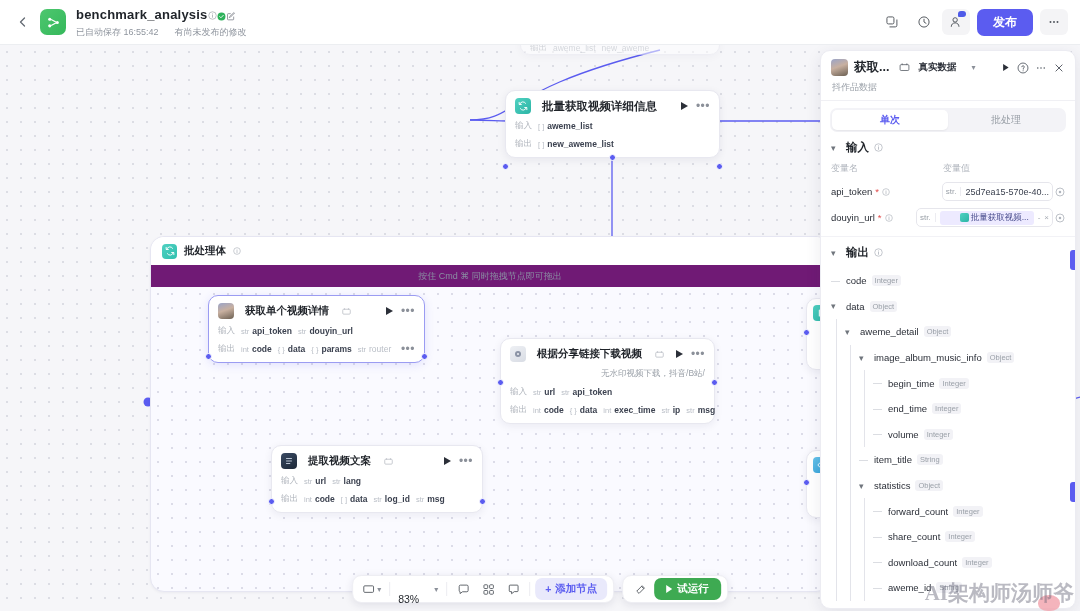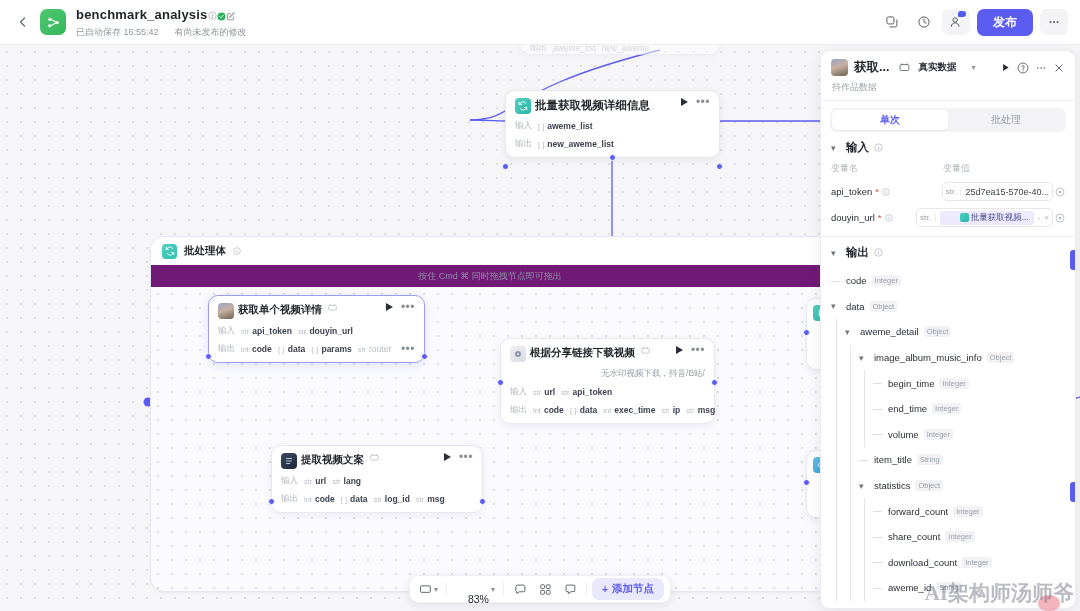--- a/index.html
+++ b/index.html
@@ -104,21 +104,21 @@
   
   .node {
     position: absolute;
     background: #fff;
     border: 1px solid #e8e8f0;
     border-radius: 10px;
     box-shadow: 0 2px 8px rgba(30,30,70,.07);
     padding: 7px 9px 7px 9px;
   }
   .node.sel { border-color: #9b9cf2; box-shadow: 0 2px 10px rgba(91,92,240,.16); }
-  .node-head { display: flex; align-items: flex-start; gap: 4px; }
+  .node-head { display: flex; align-items: center; gap: 11px; }
   .node-ico {
     width: 16px; height: 16px; border-radius: 4px; flex: 0 0 auto;
     display: flex; align-items: center; justify-content: center;
     font-size: 9px; color: #fff; overflow: hidden;
   }
   .ico-teal { background: linear-gradient(135deg,#4fd1c1,#2cb5a6); }
   .ico-photo { background: linear-gradient(160deg,#9aa4c8 0%,#c8b0a0 45%,#6b5f52 100%); }
   .ico-dark  { background: linear-gradient(150deg,#3a4a63,#1d2838); }
   .ico-grey  { background: linear-gradient(150deg,#eef0f4,#d8dce4); }
   .ico-blue  { background: linear-gradient(135deg,#66c3ea,#2e9ed6); }
@@ -158,21 +158,21 @@
     background: #fff; border-radius: 9px; height: 28px;
     display: flex; align-items: center; padding: 0 6px; gap: 3px;
     box-shadow: 0 2px 8px rgba(30,30,70,.10); border: 1px solid #eeeef3;
   }
   .tb-btn {
     height: 21px; min-width: 22px; border-radius: 5px;
     display: flex; align-items: center; justify-content: center;
     color: #51565d; font-size: 11px; cursor: pointer; padding: 0 3px; gap: 2px;
   }
   .tb-zoom {
-    font-size: 10.5px; color: #1f2329; min-width: 34px; text-align: right; cursor: pointer; margin-top: 20px;
+    font-size: 10.5px; color: #1f2329; min-width: 34px; text-align: left; cursor: pointer; margin-top: 20px;
   }
   .tb-sep { width: 1px; height: 14px; background: #ececf1; margin: 0 2px; }
   .add-node {
     background: #e9e9fb; color: #5b5cf0; border-radius: 7px;
     height: 22px; padding: 0 10px; display: flex; align-items: center; gap: 4px;
     font-size: 10.5px; font-weight: 700; cursor: pointer;
   }
   .run-btn {
     background: #3eaa52; color: #fff; border-radius: 7px;
     height: 22px; padding: 0 12px; display: flex; align-items: center; gap: 5px;
@@ -669,20 +669,32 @@
           <svg width="13" height="13" viewBox="0 0 16 16">
               <path d="M2.6 3.6a1 1 0 0 1 1-1h8.8a1 1 0 0 1 1 1v6a1 1 0 0 1-1 1H8.8L5.4 13.2V10.6H3.6a1 1 0 0 1-1-1z" fill="none" stroke="#51565d" stroke-width="1.1" stroke-linejoin="round"></path>
             </svg>
         </div>
         <div class="tb-sep"></div>
         <div class="add-node">
           <span>+</span>
           <span>添加节点</span>
         </div>
       </div>
+      <div class="tb-group">
+        <div class="tb-btn">
+          <svg width="13" height="13" viewBox="0 0 16 16">
+              <path d="M9.8 3.4 12.6 6.2 6 12.8 3.2 10z" fill="none" stroke="#51565d" stroke-width="1.1" stroke-linejoin="round"></path>
+              <path d="M9 4.2l2.8 2.8" stroke="#51565d" stroke-width="1.1"></path>
+            </svg>
+        </div>
+        <div class="run-btn">
+          <span class="run-tri"></span>
+          <span>试运行</span>
+        </div>
+      </div>
     </div>
   </div>
 
   <div class="panel">
     <div class="p-head">
       <div class="p-head-row">
         <span class="p-avatar"></span>
         <span class="p-title">获取...</span>
         <span class="p-ico" style="margin-left:4px;">
           <svg width="11" height="11" viewBox="0 0 14 14">

